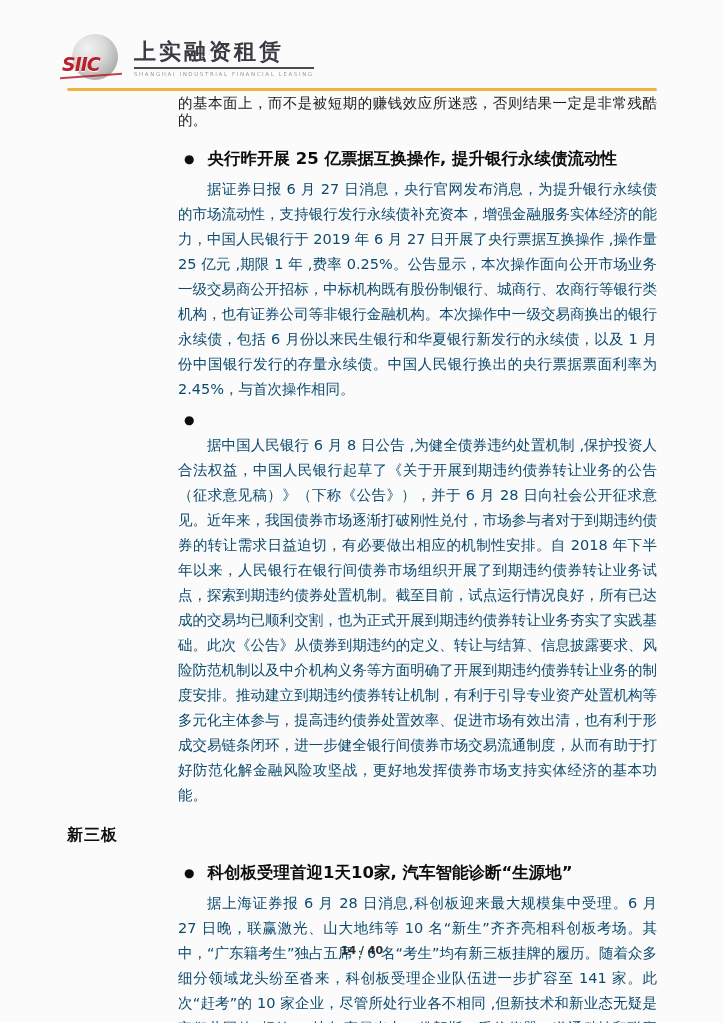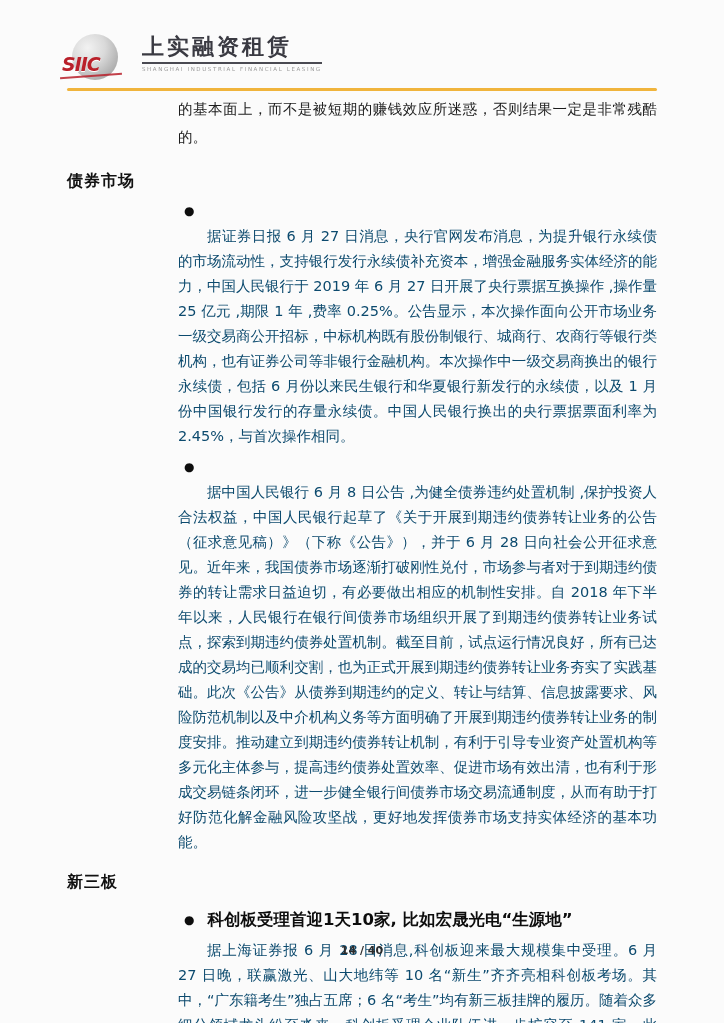--- a/index.html
+++ b/index.html
@@ -8,21 +8,21 @@
     width:724px;height:1023px;
     margin:0 auto;
     background:#fbfbfb;
     overflow:hidden;
     font-family:"DejaVu Sans","Liberation Sans",sans-serif;
     color:#1c1c1c;
   }
   
   .logo{
     position:absolute;top:34px;left:66px;
-    display:flex;align-items:flex-start;gap:26px;
+    display:flex;align-items:center;gap:18px;
   }
   .logo-mark{position:relative;width:50px;height:50px;}
   .logo-sphere{
     position:absolute;top:0;left:6px;width:46px;height:46px;border-radius:50%;
     background:radial-gradient(circle at 34% 30%, #f2f2f2 0%, #d9d9d9 40%, #a9a9a9 80%, #8f8f8f 100%);
   }
   .logo-acronym{
     position:absolute;left:-4px;bottom:9px;
     font-style:italic;font-weight:bold;font-size:19px;letter-spacing:-1px;
     color:#b9202a;text-shadow:0 1px 0 #fff;
@@ -42,21 +42,21 @@
   .rule{
     position:absolute;top:88px;left:67px;width:590px;height:3px;
     border-radius:2px;
   }
   
   .content{
     position:absolute;top:95px;left:67px;width:590px;
     font-size:14.5px;line-height:25px;text-align:justify;
   }
   .intro-line{
-    padding-left:111px;line-height:28px;margin:0 0 17px 0;
+    padding-left:111px;line-height:17px;margin:0 0 17px 0;
   }
   .section-title{
     font-size:16px;font-weight:bold;color:#111;
     margin:14px 0 4px 0;letter-spacing:1px;text-align:left;
   }
   .headline{
     display:flex;align-items:baseline;gap:13px;
     padding-left:117px;margin:13px 0 3px 0;
     font-size:16.5px;font-weight:bold;color:#0d0d0d;text-align:left;
   }
@@ -87,37 +87,37 @@
       <span class="logo-en">SHANGHAI INDUSTRIAL FINANCIAL LEASING</span>
     </div>
   </div>
 
   <div class="rule" id="accent-rule" style="background: rgb(240, 180, 60);"></div>
 
   <div class="content">
 
     <p class="intro-line">的基本面上，而不是被短期的赚钱效应所迷惑，否则结果一定是非常残酷的。</p>
 
-    <h2 class="section-title">债券市场</h2>
 
     <div class="headline">
       <span class="bullet">●</span>
+      <span>央行昨开展 25 亿票据互换操作, 提升银行永续债流动性</span>
     </div>
     <p class="article">据证券日报 6 月 27 日消息，央行官网发布消息，为提升银行永续债的市场流动性，支持银行发行永续债补充资本，增强金融服务实体经济的能力，中国人民银行于 2019 年 6 月 27 日开展了央行票据互换操作 ,操作量 25 亿元 ,期限 1 年 ,费率 0.25%。公告显示，本次操作面向公开市场业务一级交易商公开招标，中标机构既有股份制银行、城商行、农商行等银行类机构，也有证券公司等非银行金融机构。本次操作中一级交易商换出的银行永续债，包括 6 月份以来民生银行和华夏银行新发行的永续债，以及 1 月份中国银行发行的存量永续债。中国人民银行换出的央行票据票面利率为 2.45%，与首次操作相同。</p>
 
     <div class="headline">
       <span class="bullet">●</span>
     </div>
     <p class="article">据中国人民银行 6 月 8 日公告 ,为健全债券违约处置机制 ,保护投资人合法权益，中国人民银行起草了《关于开展到期违约债券转让业务的公告（征求意见稿）》（下称《公告》），并于 6 月 28 日向社会公开征求意见。近年来，我国债券市场逐渐打破刚性兑付，市场参与者对于到期违约债券的转让需求日益迫切，有必要做出相应的机制性安排。自 2018 年下半年以来，人民银行在银行间债券市场组织开展了到期违约债券转让业务试点，探索到期违约债券处置机制。截至目前，试点运行情况良好，所有已达成的交易均已顺利交割，也为正式开展到期违约债券转让业务夯实了实践基础。此次《公告》从债券到期违约的定义、转让与结算、信息披露要求、风险防范机制以及中介机构义务等方面明确了开展到期违约债券转让业务的制度安排。推动建立到期违约债券转让机制，有利于引导专业资产处置机构等多元化主体参与，提高违约债券处置效率、促进市场有效出清，也有利于形成交易链条闭环，进一步健全银行间债券市场交易流通制度，从而有助于打好防范化解金融风险攻坚战，更好地发挥债券市场支持实体经济的基本功能。</p>
 
     <h2 class="section-title">新三板</h2>
 
     <div class="headline">
       <span class="bullet">●</span>
-      <span>科创板受理首迎1天10家, 比如宏晟光电“生源地”</span>
+      <span>科创板受理首迎1天10家, 汽车智能诊断“生源地”</span>
     </div>
     <p class="article">据上海证券报 6 月 28 日消息,科创板迎来最大规模集中受理。6 月 27 日晚，联赢激光、山大地纬等 10 名“新生”齐齐亮相科创板考场。其中，“广东籍考生”独占五席；6 名“考生”均有新三板挂牌的履历。随着众多细分领域龙头纷至沓来，科创板受理企业队伍进一步扩容至 141 家。此次“赶考”的 10 家企业，尽管所处行业各不相同 ,但新技术和新业态无疑是它们共同的“标签”。比如宏晟光电、佛朗斯、禾信仪器、道通科技和联赢激光这 5 位广东“同乡”，分别在光纤器件、物联网应用、质谱仪研发生产、汽车智能诊断、精密激光焊接等领域各擅胜场。“基于物联网创新与数字化驱动</p>
 
   </div>
 
   <div class="page-number">14 / 40</div>
 
 </div>
 
 </body></html>

